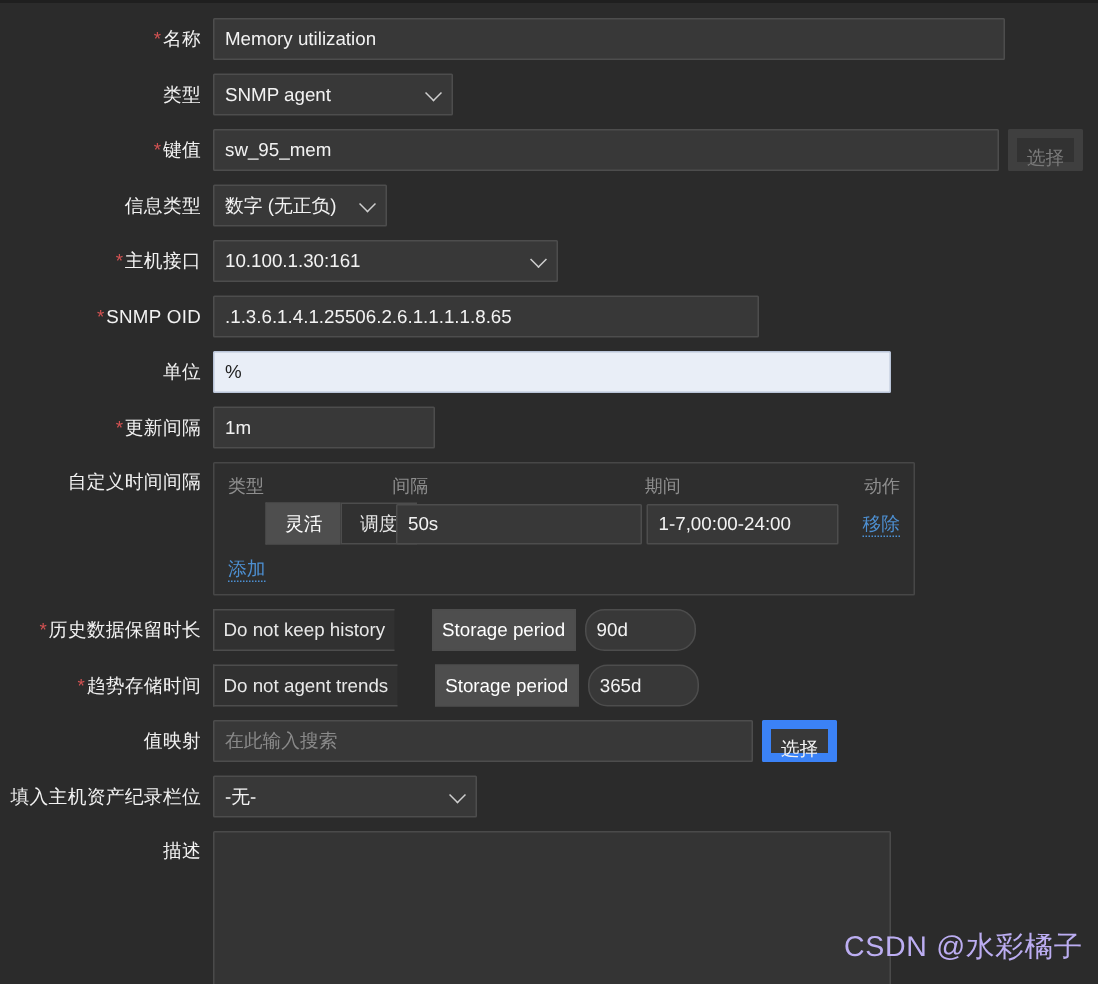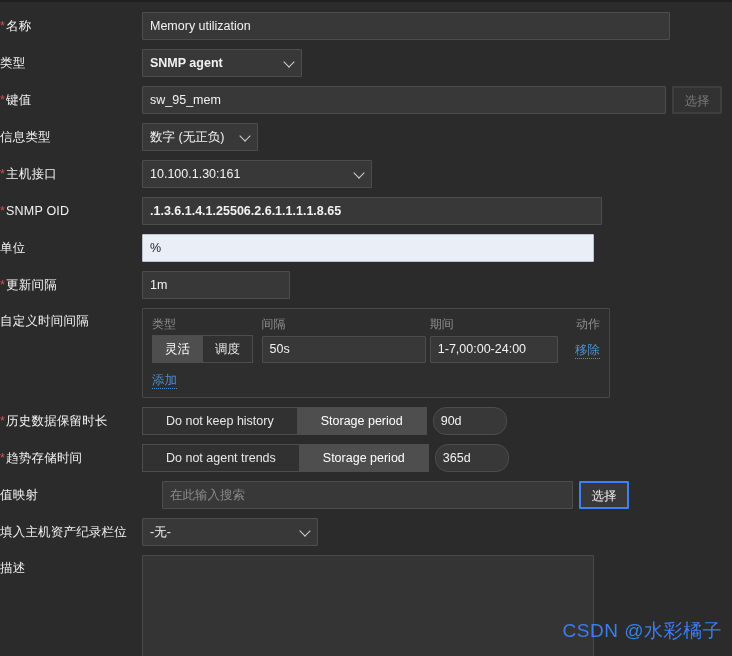--- a/index.html
+++ b/index.html
@@ -20,21 +20,21 @@
 
   
   .row {
     display: flex;
     align-items: flex-start;
     margin-bottom: 9px;
   }
   .label-cell {
     width: 142px;
     min-width: 142px;
-    text-align: left;
+    text-align: right;
     padding-right: 8px;
     font-size: 12.5px;
     color: #f2f2f2;
     line-height: 28px;
     white-space: nowrap;
     letter-spacing: .2px;
   }
   .label-cell.tall { line-height: 26px; }
   .req {
     color: #d25252;
@@ -58,24 +58,24 @@
   }
   .inp::placeholder { color: #8a8a8a; }
   .inp.focused {
     background: #e9eef7;
     border: 1px solid #b9c4d8;
     color: #1d1d1d;
   }
 
   .w-name    { width: 528px; }
   .w-key     { width: 524px; }
-  .w-oid     { width: 460px; font-weight: bold; }
+  .w-oid     { width: 364px; }
   .w-unit    { width: 452px; }
   .w-update  { width: 148px; }
-  .w-valmap  { width: 411px; margin-left: 20px; }
+  .w-valmap  { width: 360px; }
 
   
   .sel {
     position: relative;
     background: #383838;
     border: 1px solid #4d4d4d;
     color: #f2f2f2;
     font-size: 12.5px;
     height: 28px;
     line-height: 26px;
@@ -86,29 +86,29 @@
   }
   .chev {
     position: absolute;
     right: 8px; top: 50%;
     width: 8px; height: 8px;
     margin-top: -5px;
     border-left: 1.6px solid #cfcfcf;
     border-bottom: 1.6px solid #cfcfcf;
     transform: rotate(-45deg);
   }
-  .w-type   { width: 160px; font-weight: bold; }
+  .w-type   { width: 160px; }
   .w-vtype  { width: 116px; }
   .w-iface  { width: 230px; }
   .w-inv    { width: 176px; }
 
   
   .btn {
     background: #383838;
-    border: 2px solid #3b82f6;
+    border: 6px solid #3b82f6;
     color: #f2f2f2;
     font-size: 12.5px;
     font-family: "Liberation Sans", "DejaVu Sans", sans-serif;
     height: 28px;
     padding: 0 12px;
     border-radius: 1px;
     cursor: pointer;
     line-height: 26px;
   }
   .btn.disabled {
@@ -122,26 +122,26 @@
   
   .toggle { display: flex; }
   .toggle .tg {
     background: #313131;
     border: 1px solid #4d4d4d;
     border-right: none;
     color: #e8e8e8;
     font-size: 12.5px;
     height: 28px;
     line-height: 26px;
-    padding: 0 23px;
+    padding: 0 6px;
     cursor: pointer;
     white-space: nowrap;
   }
   .toggle .tg:last-child { border-right: 1px solid #4d4d4d; }
-  .toggle .tg.on { background: #4e4e4e; color: #ffffff; }
+  .toggle .tg.on { background: #4e4e4e; color: #ffffff; margin-left: 25px; }
   .toggle .tg.small { padding: 0 12px; }
 
   .after-toggle { margin-left: 6px; }
   .w-period { width: 74px; border-radius: 13px; }
 
   
   .ci-box {
     width: 468px;
     border: 1px solid #474747;
     background: #2e2e2e;
@@ -200,21 +200,21 @@
     resize: none;
     outline: none;
     border-radius: 1px;
   }
 
   
   .watermark {
     position: absolute;
     right: 10px;
     bottom: 12px;
-    color: #3b82f6;
+    color: #c4b5fd;
     font-size: 19px;
     letter-spacing: .5px;
     opacity: .95;
     pointer-events: none;
     font-family: "Liberation Sans", "DejaVu Sans", sans-serif;
   }
 </style>
 </head>
 <body>
 

